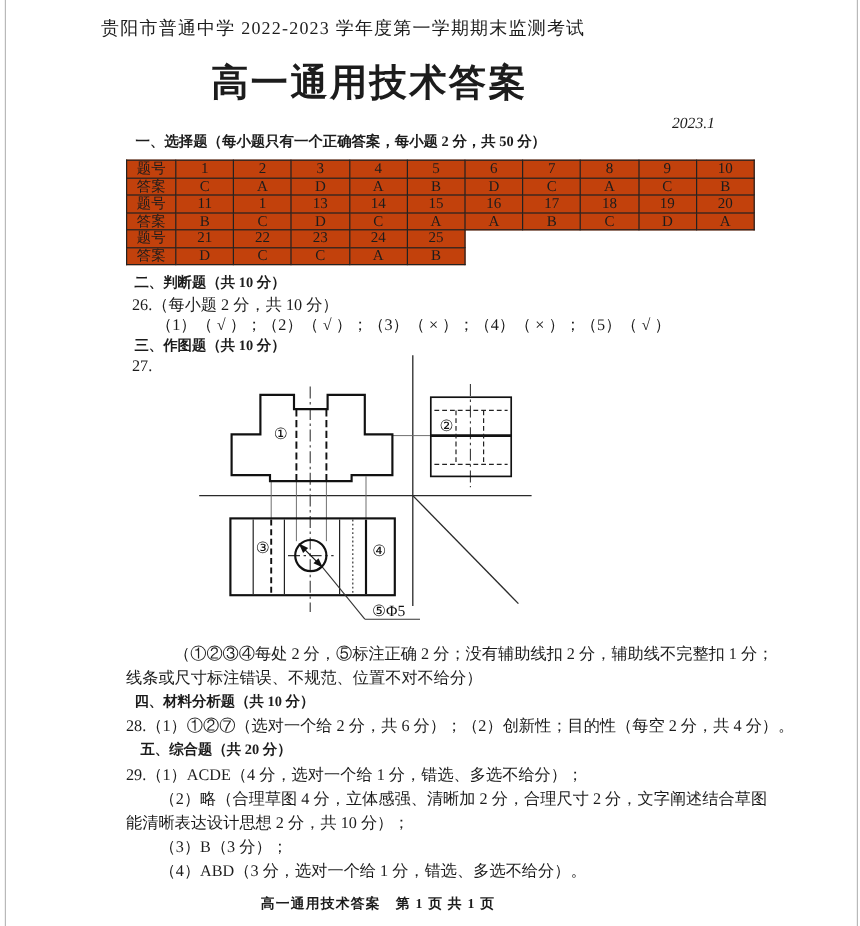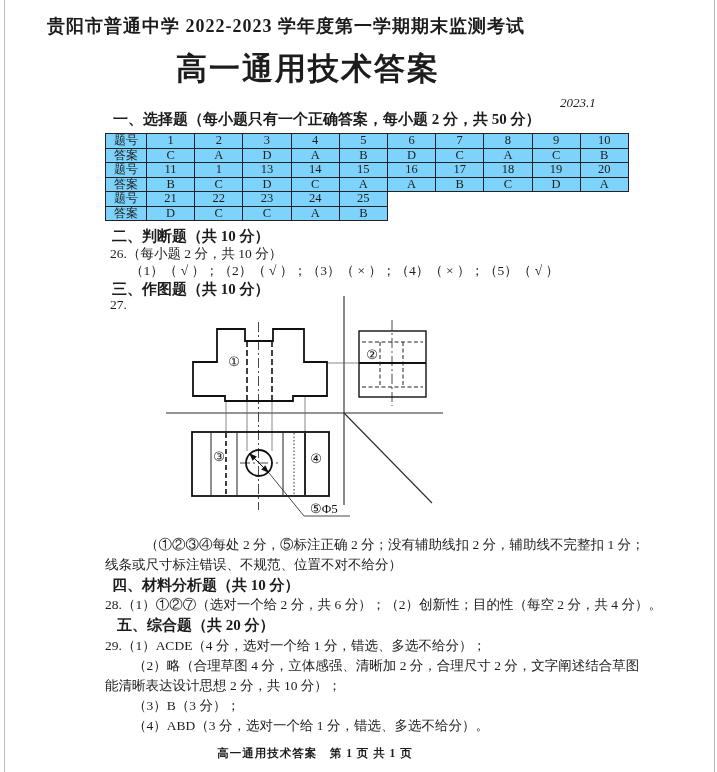--- a/index.html
+++ b/index.html
@@ -1,25 +1,25 @@
 <!DOCTYPE html>
 <html><head>
 <meta charset="utf-8">
 <style>
   html,body{margin:0;padding:0;background:#fff;}
   body{width:717px;height:772px;position:relative;overflow:hidden;
        font-family:"Liberation Serif","DejaVu Serif",serif;color:#1c1c1c;}
   .abs{position:absolute;white-space:nowrap;}
   .page-border{position:absolute;top:0;bottom:0;width:1px;background:#b9b9b9;}
-  .hdr-school{top:14px;left:0;width:572px;text-align:center;font-size:18px;font-weight:bold;letter-spacing:1px;}
+  .hdr-school{top:14px;left:0;width:572px;text-align:center;font-size:15px;font-weight:normal;letter-spacing:1px;}
   .hdr-title{top:48px;left:0;width:616px;text-align:center;font-size:31px;font-weight:bold;letter-spacing:2px;}
   .hdr-date{top:95px;left:560px;font-size:13px;font-style:italic;}
-  .sec{font-weight:bold;font-size:15px;}
+  .sec{font-weight:bold;font-size:12px;}
   .txt{font-size:13.5px;}
-  table.anskey{position:absolute;border-collapse:collapse;table-layout:fixed;background:#7dd3fc;}
+  table.anskey{position:absolute;border-collapse:collapse;table-layout:fixed;background:#c2410c;}
   table.anskey td{border:1px solid #222;height:13.6px;line-height:13.6px;padding:0;
       text-align:center;font-size:12.5px;font-family:"Liberation Serif","DejaVu Serif",serif;overflow:hidden;}
   table.anskey td.lbl{width:40px;font-size:12px;}
   table.anskey td:not(.lbl){width:47.2px;}
   .footer{top:746px;left:0;width:630px;text-align:center;font-size:11.5px;font-weight:bold;letter-spacing:1px;}
   svg text{font-family:"Liberation Serif","DejaVu Serif",serif;}
 </style>
 </head>
 <body>
 

